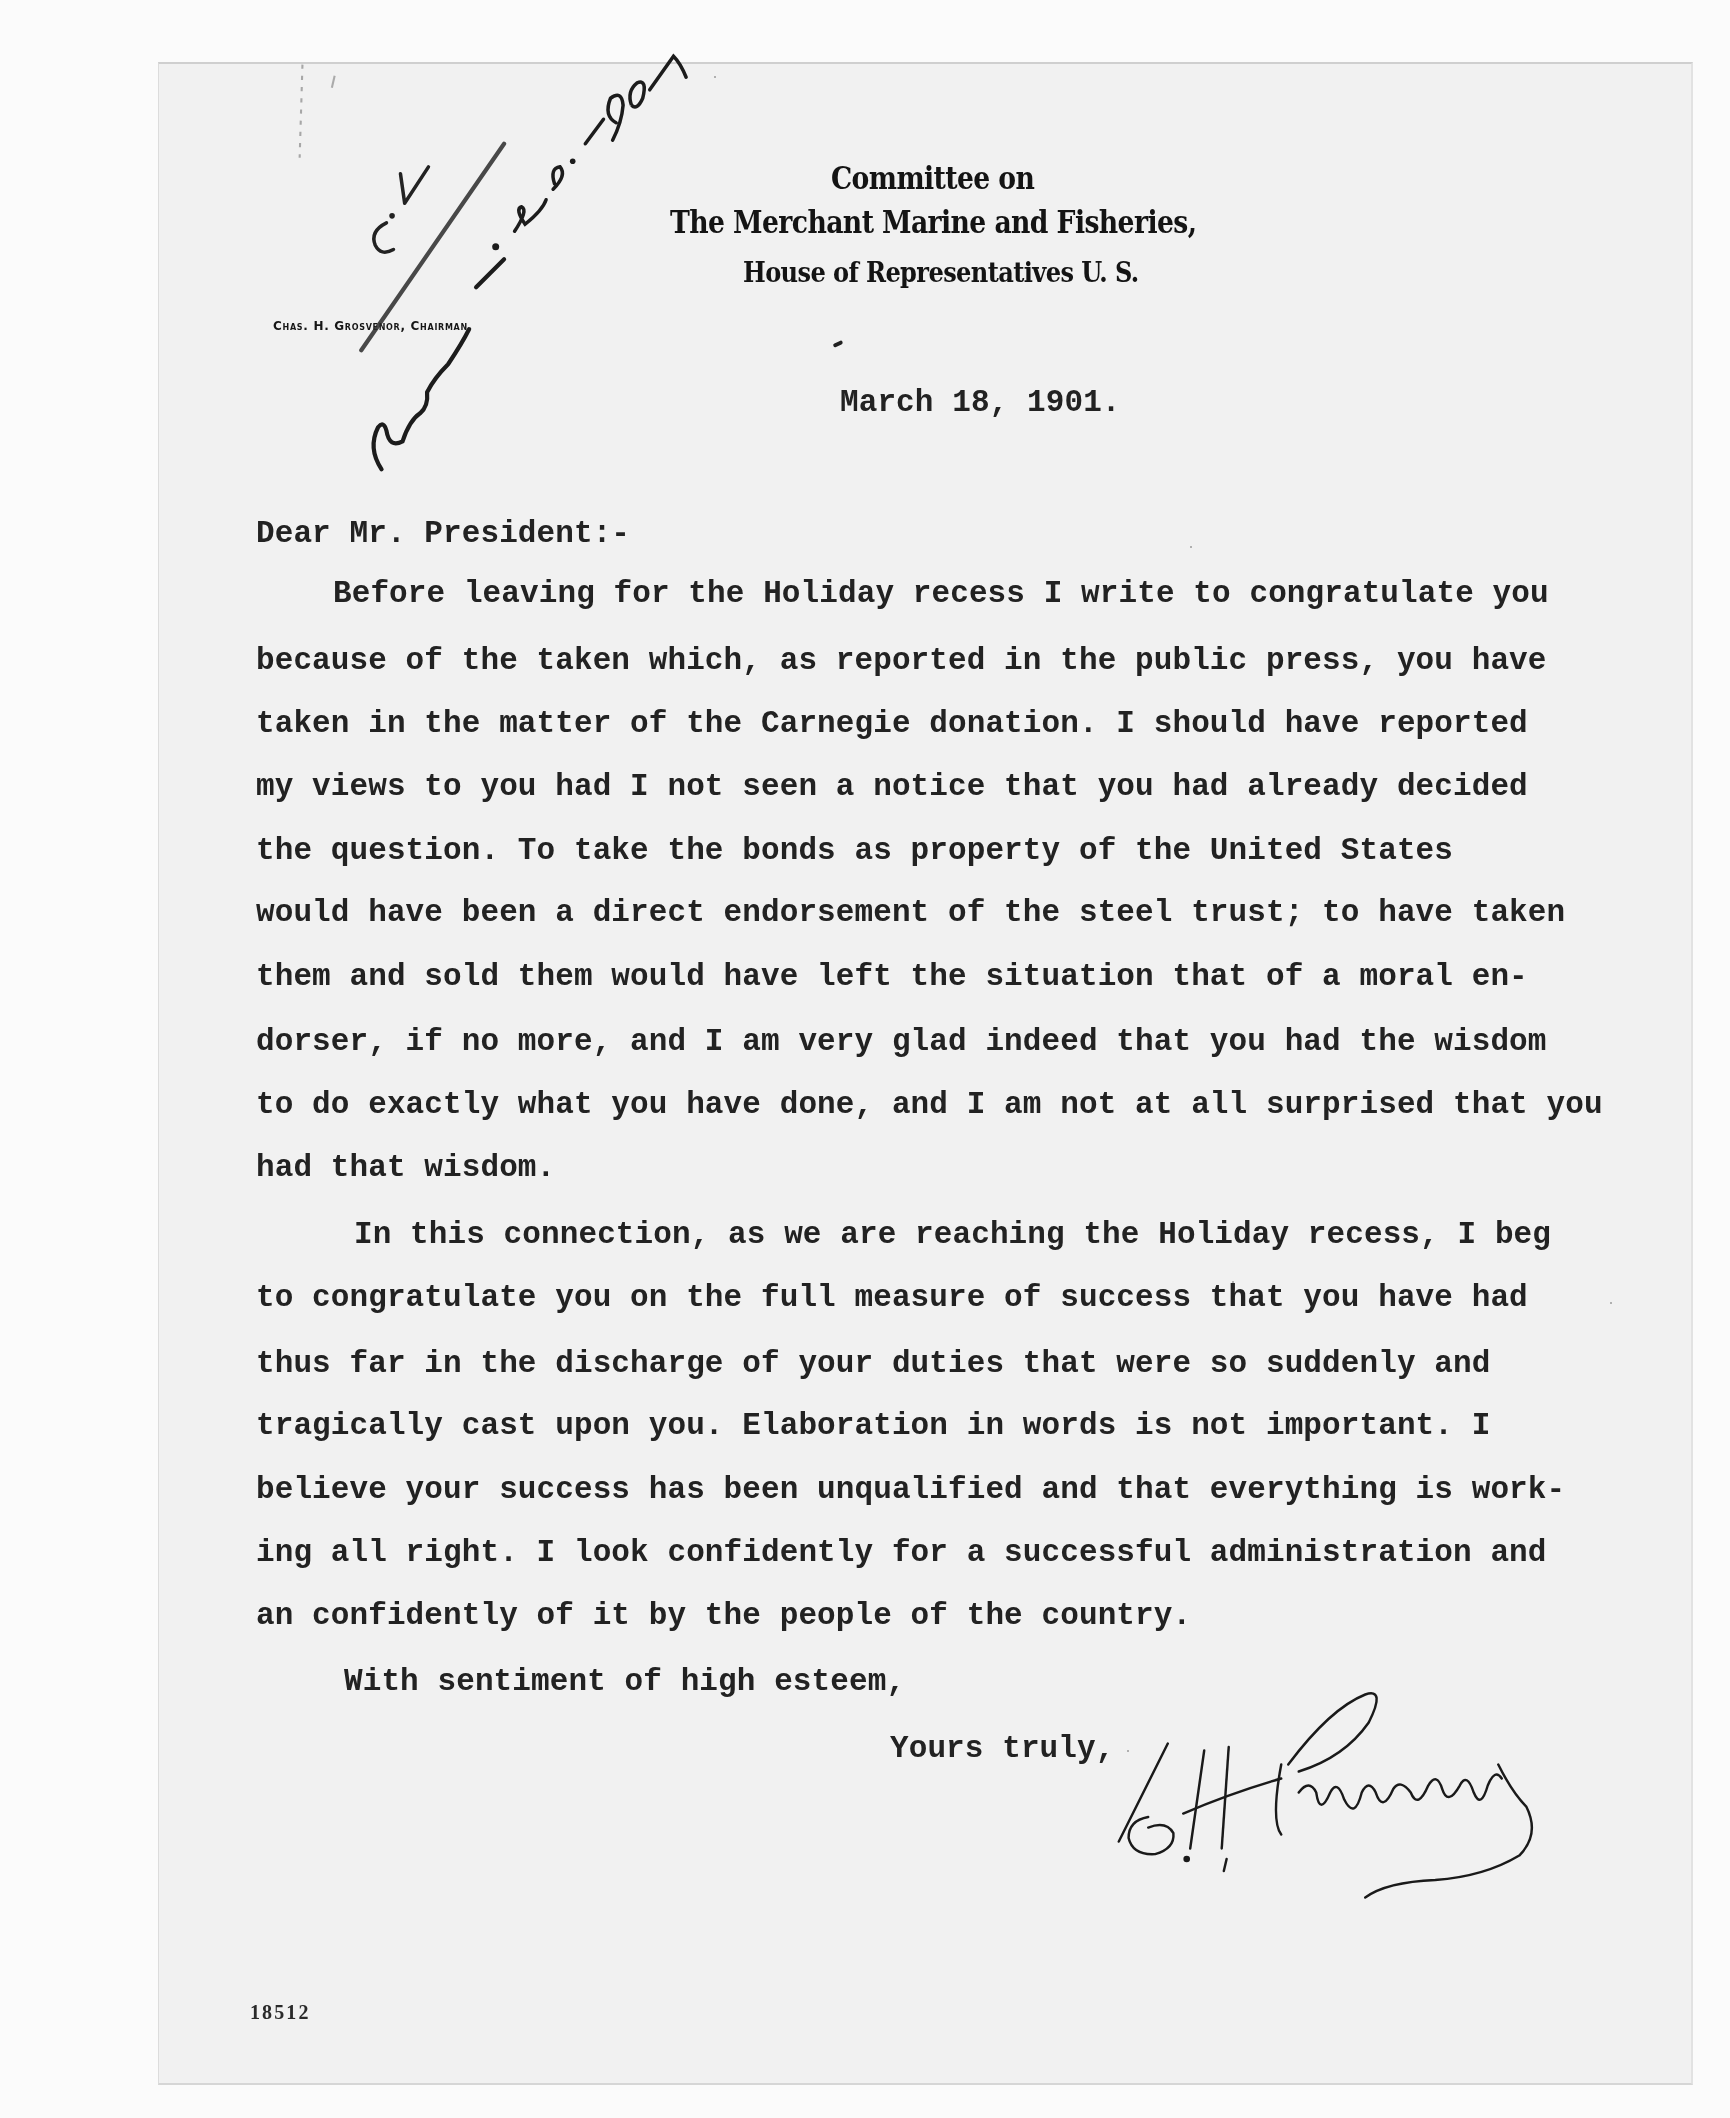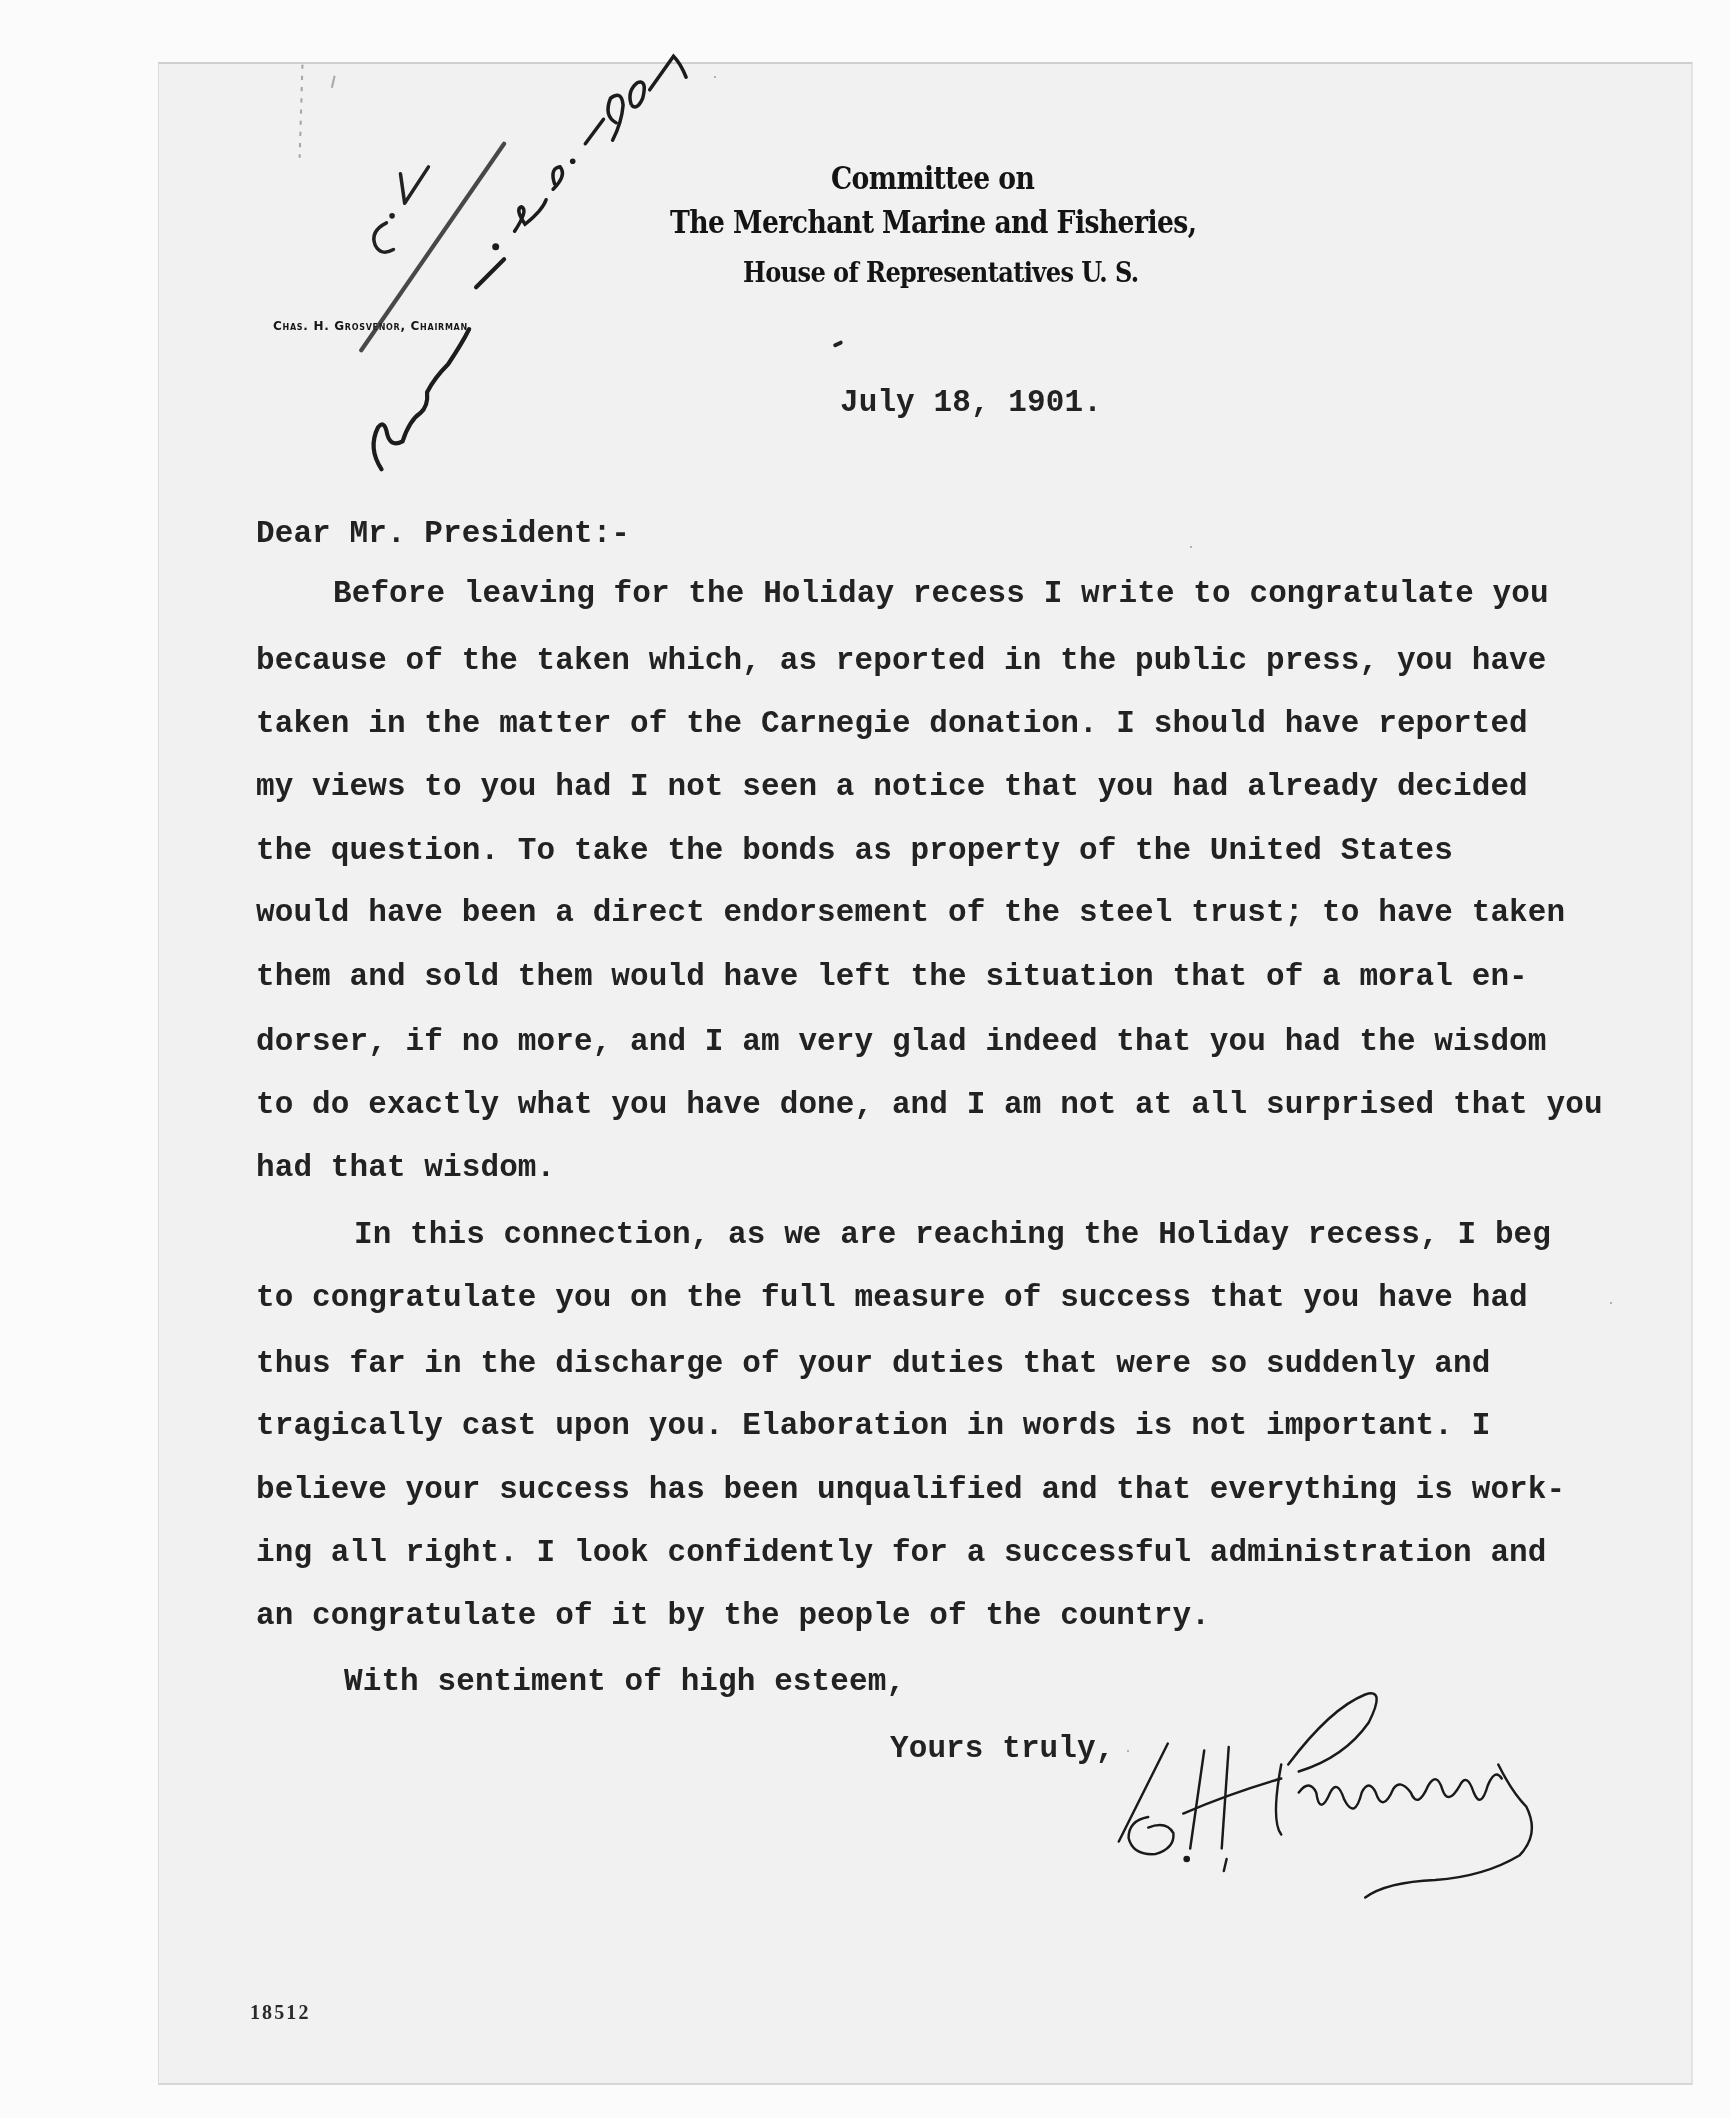--- a/index.html
+++ b/index.html
@@ -77,42 +77,42 @@
   <path d="M790 270 Q810 250 800 238 Q785 240 792 262" stroke="#1c1c1c" stroke-width="5" fill="none" stroke-linecap="round"></path>
   <circle cx="818" cy="230" r="4" fill="#1c1c1c"></circle>
   <path d="M836 205 L862 170" stroke="#1c1c1c" stroke-width="5" fill="none" stroke-linecap="round"></path>
   <path d="M880 175 Q862 165 872 140 Q888 128 890 150 Q888 175 875 200" stroke="#1c1c1c" stroke-width="5" fill="none" stroke-linecap="round"></path>
   <path d="M902 150 Q895 130 910 118 Q925 112 918 140 Q910 158 902 150" stroke="#1c1c1c" stroke-width="5" fill="none"></path>
   <path d="M928 128 L962 80 Q972 90 980 110" stroke="#1c1c1c" stroke-width="5" fill="none" stroke-linecap="round"></path>
 </svg>
 
 <div class="abs" style="left:833px;top:342px;width:9.8px;height:4.2px;background:#222;border-radius:2.1px;transform:rotate(-25deg);"></div>
 
-<div class="abs typed date">July 18, 1901.</div>
+<div class="abs typed date">March 18, 1901.</div>
 
 <div class="abs typed line" style="top:516px;">Dear Mr. President:-</div>
 
 <div class="abs typed" style="left:333px;top:576px;">Before leaving for the Holiday recess I write to congratulate you</div>
 <div class="abs typed line" style="top:643px;">because of the taken which, as reported in the public press, you have</div>
 <div class="abs typed line" style="top:706px;text-align:center;">taken in the matter of the Carnegie donation.  I should have reported</div>
 <div class="abs typed line" style="top:769px;">my views to you had I not seen a notice that you had already decided</div>
 <div class="abs typed line" style="top:833px;">the question.  To take the bonds as property of the United States</div>
 <div class="abs typed line" style="top:895px;">would have been a direct endorsement of the steel trust; to have taken</div>
 <div class="abs typed line" style="top:959px;">them and sold them would have left the situation that of a moral en-</div>
 <div class="abs typed line" style="top:1024px;">dorser, if no more, and I am very glad indeed that you had  the wisdom</div>
 <div class="abs typed line" style="top:1087px;">to do exactly what you have done, and I am not at all surprised that you</div>
 <div class="abs typed line" style="top:1150px;">had that wisdom.</div>
 
 <div class="abs typed" style="left:354px;top:1217px;">In this connection, as we are reaching the Holiday recess, I beg</div>
 <div class="abs typed line" style="top:1280px;">to congratulate you on the full measure of success that you have had</div>
 <div class="abs typed line" style="top:1346px;">thus far in the discharge of your duties that were so suddenly and</div>
 <div class="abs typed line" style="top:1408px;">tragically cast upon you.  Elaboration in words is not important. I</div>
 <div class="abs typed line" style="top:1472px;">believe your success has been unqualified and that everything is work-</div>
 <div class="abs typed line" style="top:1535px;">ing all right.  I look confidently for a successful administration and</div>
-<div class="abs typed line" style="top:1598px;">an congratulate of it by the people of the country.</div>
+<div class="abs typed line" style="top:1598px;">an confidently of it by the people of the country.</div>
 
 <div class="abs typed" style="left:344px;top:1664px;">With sentiment of high esteem,</div>
 <div class="abs typed" style="left:890px;top:1731px;">Yours truly,</div>
 
 <svg class="overlay" width="1730" height="2119" viewBox="0 0 2471 3026">
   <g stroke="#1a1a1a" fill="none" stroke-linecap="round" stroke-width="3.5">
 
     <path d="M1598 2630 L1668 2490"></path>
     <path d="M1640 2595 Q1612 2600 1612 2625 Q1618 2650 1650 2648 Q1678 2640 1676 2618 Q1666 2600 1640 2610"></path>
 

